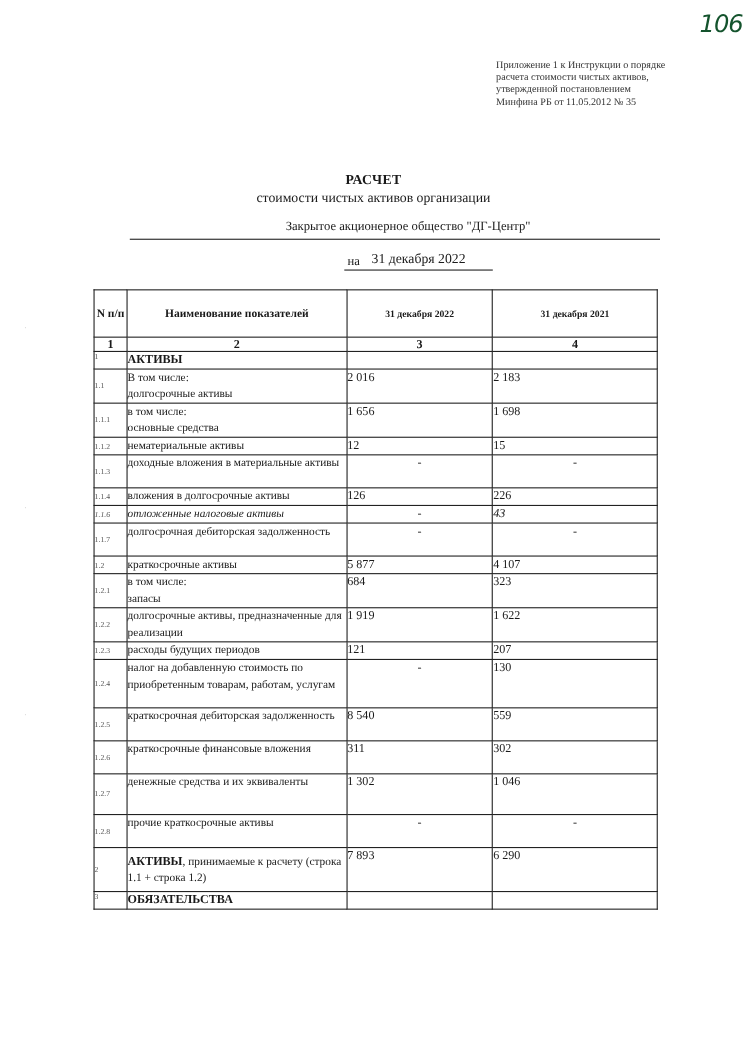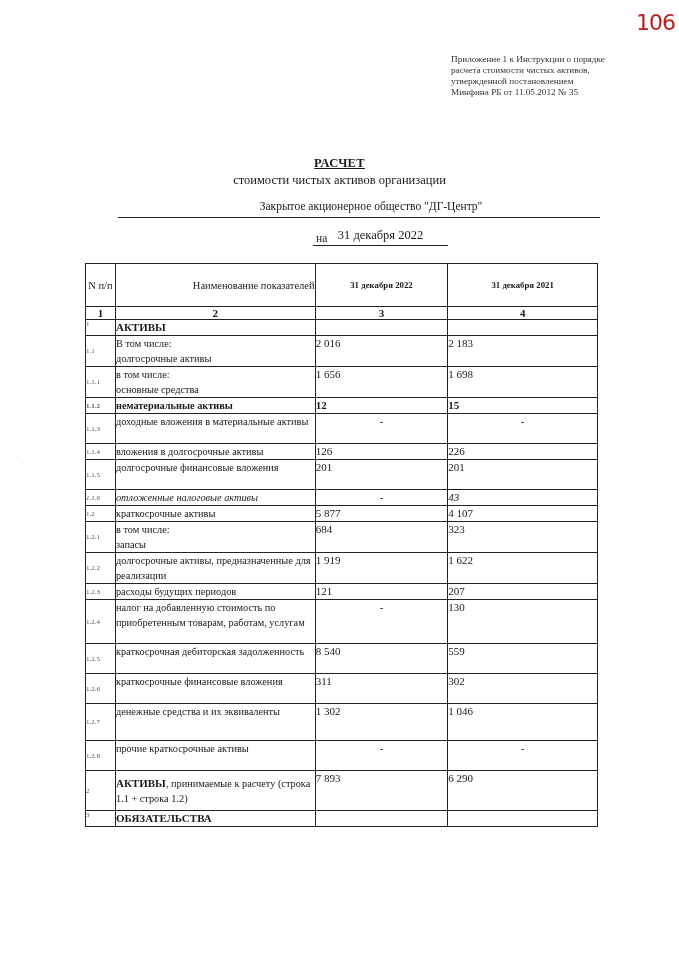--- a/index.html
+++ b/index.html
@@ -2,52 +2,52 @@
 <html><head>
 <meta charset="utf-8">
 <style>
   html, body { margin: 0; padding: 0; background: #ffffff; }
   body {
     width: 679px; height: 960px; position: relative; overflow: hidden;
     font-family: "Liberation Serif", "DejaVu Serif", serif; color: #1a1a1a;
   }
   .page-number {
     position: absolute; left: 636px; top: 10px; font-size: 22px;
-    font-family: "DejaVu Sans", sans-serif; color: #b91c1c; letter-spacing: -1px;
+    font-family: "DejaVu Sans", sans-serif; font-style: italic; color: #14532d; letter-spacing: -1px;
   }
   .appendix {
     position: absolute; left: 451px; top: 54px; width: 160px;
     font-size: 9.2px; line-height: 11px; color: #333;
   }
   .title {
     position: absolute; left: 0; width: 679px; top: 156px; text-align: center;
-    font-weight: bold; font-size: 12.5px; letter-spacing: 0.3px; text-decoration: underline;
+    font-weight: bold; font-size: 12.5px; letter-spacing: 0.3px;
   }
   .subtitle {
     position: absolute; left: 0; width: 679px; top: 173px; text-align: center; font-size: 12.5px;
   }
   .org-line {
     position: absolute; left: 118px; width: 482px; top: 200px; height: 17px;
     border-bottom: 1.2px solid #222; text-align: center; font-size: 11.5px;
   }
   .org-line span { position: relative; left: 12px; }
   .date-prefix { position: absolute; left: 296px; top: 232px; font-size: 11.5px; margin-left: 20px; }
   .date-value {
     position: absolute; left: 313px; width: 135px; top: 228px; height: 17px;
     border-bottom: 1.2px solid #222; text-align: center; font-size: 12.5px;
   }
   table.calc {
     position: absolute; left: 85px; top: 263px; border-collapse: collapse;
     width: 513px; font-size: 10.5px;
   }
   table.calc td, table.calc th { border: 1px solid #222; padding: 0; }
   col.c1 { width: 30px; } col.c2 { width: 200px; } col.c3 { width: 133px; } col.c4 { width: 150px; }
-  .hdr th { height: 42px; font-weight: normal; text-align: center; vertical-align: middle; }
+  .hdr th { height: 42px; font-weight: bold; text-align: center; vertical-align: middle; }
   .hdr th.n { font-size: 10.5px; line-height: 13px; }
-  .hdr th.name { font-size: 10.5px; text-align: right; }
+  .hdr th.name { font-size: 10.5px; }
   .hdr th.d { font-size: 8.8px; font-weight: bold; }
   .nums td { height: 12px; text-align: center; font-weight: bold; font-size: 11px; line-height: 12px; }
   td.no { font-size: 7px; color: #555; vertical-align: middle; padding-left: 2px; }
   td.no.top { vertical-align: top; }
   td.lbl { padding-left: 3px; line-height: 15px; vertical-align: top; font-size: 10.3px; }
   td.lbl.bold { font-weight: bold; font-size: 11px; }
   td.val { vertical-align: top; padding-right: 5px; font-size: 11px; line-height: 14px; }
   td.val.dash { text-align: center; padding-right: 0; }
   .b { font-weight: bold; font-size: 11px; }
   .margin-mark { position: absolute; left: 22px; font-size: 6px; color: #aaa; }
@@ -101,49 +101,49 @@
         <td class="lbl"><div>В том числе:</div><span>долгосрочные активы</span></td>
         <td class="val">2 016</td>
         <td class="val">2 183</td>
       </tr>
       <tr style="height: 30px;">
         <td class="no">1.1.1</td>
         <td class="lbl"><div>в том числе:</div><span>основные средства</span></td>
         <td class="val">1 656</td>
         <td class="val">1 698</td>
       </tr>
-      <tr style="height: 15px; font-weight: bold;">
+      <tr style="height: 15px;">
         <td class="no">1.1.2</td>
         <td class="lbl"><span>нематериальные активы</span></td>
         <td class="val">12</td>
         <td class="val">15</td>
       </tr>
       <tr style="height: 30px;">
         <td class="no">1.1.3</td>
         <td class="lbl"><span>доходные вложения в материальные активы</span></td>
         <td class="val dash">-</td>
         <td class="val dash">-</td>
       </tr>
       <tr style="height: 15px;">
         <td class="no">1.1.4</td>
         <td class="lbl"><span>вложения в долгосрочные активы</span></td>
         <td class="val">126</td>
         <td class="val">226</td>
       </tr>
-      <tr style="height: 30px;">
-        <td class="no">1.1.5</td>
-        <td class="lbl"><span>долгосрочные финансовые вложения</span></td>
-        <td class="val">201</td>
-        <td class="val">201</td>
-      </tr>
       <tr style="height: 15px; font-style: italic;">
         <td class="no">1.1.6</td>
         <td class="lbl"><span>отложенные налоговые активы</span></td>
         <td class="val dash">-</td>
         <td class="val">43</td>
+      </tr>
+      <tr style="height: 30px;">
+        <td class="no">1.1.7</td>
+        <td class="lbl"><span>долгосрочная дебиторская задолженность</span></td>
+        <td class="val dash">-</td>
+        <td class="val dash">-</td>
       </tr>
       <tr style="height: 15px;">
         <td class="no">1.2</td>
         <td class="lbl"><span>краткосрочные активы</span></td>
         <td class="val">5 877</td>
         <td class="val">4 107</td>
       </tr>
       <tr style="height: 30px;">
         <td class="no">1.2.1</td>
         <td class="lbl"><div>в том числе:</div><span>запасы</span></td>

